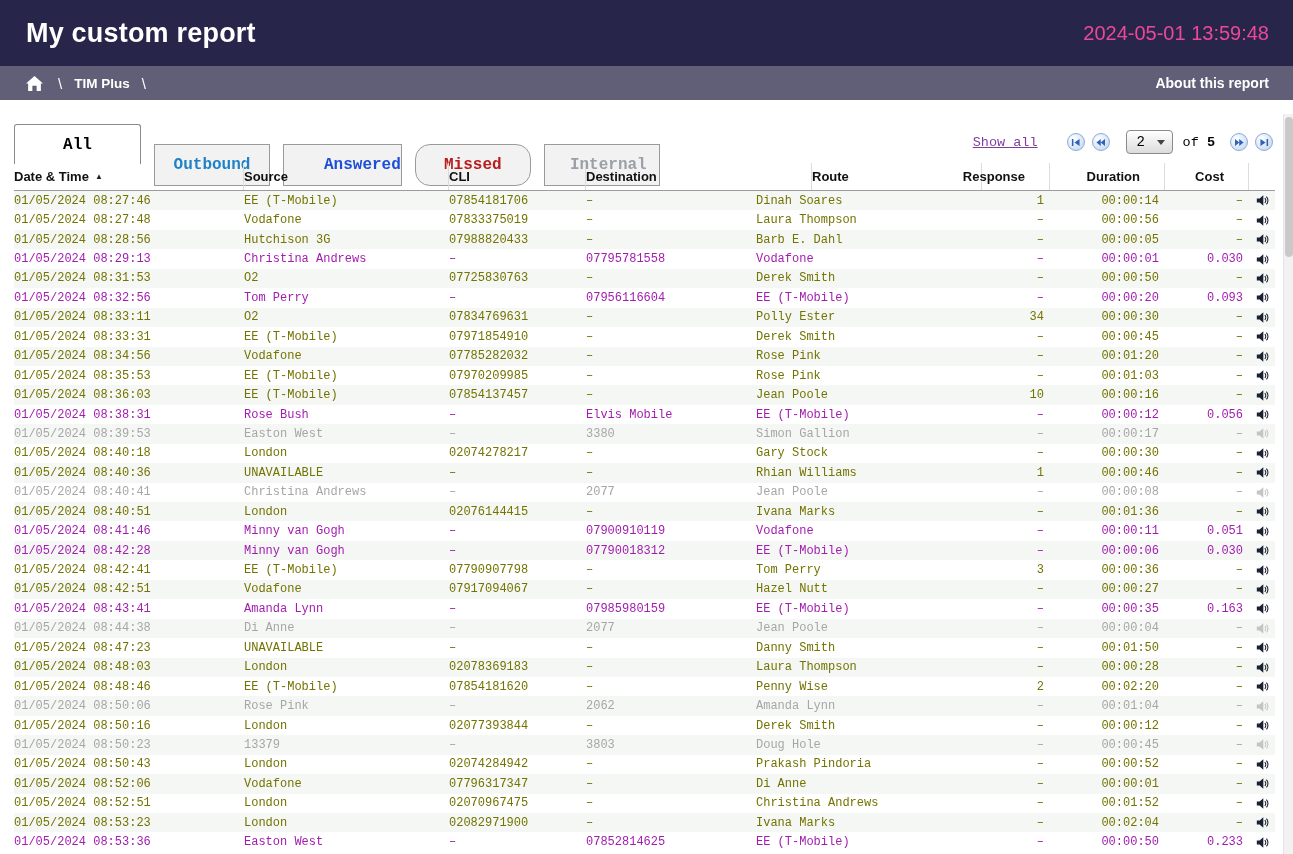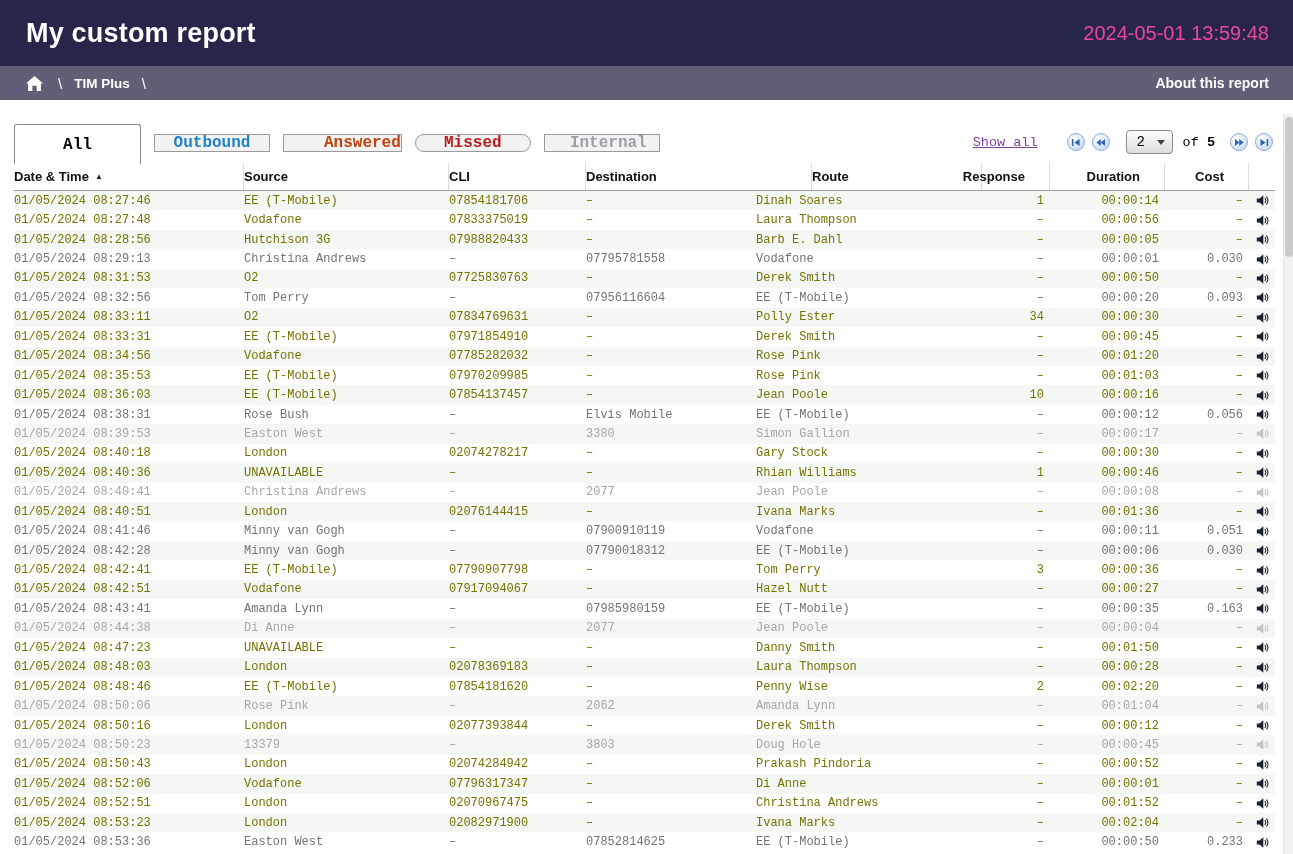--- a/index.html
+++ b/index.html
@@ -16,21 +16,21 @@
   .crumbbar { height:34px; background:#615f77; display:flex; align-items:center;
               padding:0 24px 0 26px; color:#fff; }
   .crumbbar .home { width:20px; height:18px; display:flex; align-items:center; cursor:pointer; }
   .crumbbar .sep { margin:0 12px; font-size:15px; color:#fff; }
   .crumbbar .crumb { font-size:13.5px; font-weight:bold; cursor:pointer; }
   .crumbbar .spacer { flex:1; }
   .crumbbar .about { font-size:14px; font-weight:bold; cursor:pointer; }
 
   
   .tabrow { margin:24px 20px 0 14px; height:39px; display:flex; align-items:flex-start;font-family:Liberation Mono, monospace; }
-  .tab { background:#f2f2f2; border:1px solid #9a9a9a; height:18px; margin-top:10px;
+  .tab { background:#f2f2f2; border:1px solid #9a9a9a; height:42px; margin-top:20px;
          margin-right:13px; min-width:116px; display:flex; align-items:center;
          justify-content:center; font-size:16px; font-weight:bold; cursor:pointer; }
   .tab.active { background:#fff; border:1px solid #8a8a8a; border-bottom:none;
                 height:40px; margin-top:0; min-width:127px; border-radius:3px 3px 0 0;
                 position:relative; z-index:2; }
   .tab-spacer { flex:1; }
 
   
   .pager { display:flex; align-items:center; margin-top:6px; }
   .showall { color:#7d3f9e; font-size:13.5px; text-decoration:underline; margin-right:22px; cursor:pointer; }
@@ -54,21 +54,21 @@
         align-items:center; border-right:1px solid #dcdcdc; padding-right:24px; }
   .th:last-child { border-right:none; }
   .th.r { justify-content:flex-end; }
   .sortarrow { font-size:8px; margin-left:6px; color:#222; }
 
   .rows { }
   .row { display:flex; height:19.45px; align-items:center;
          font-family:"Liberation Mono","DejaVu Sans Mono",monospace; font-size:12px; }
   .row:nth-child(odd) { background:#f5f7f5; }
   .row.answered { color:#737300; }
-  .row.outbound { color:#737373; }
+  .row.outbound { color:#a21caf; }
   .row.internal { color:#a6a6a6; }
   .cell { overflow:hidden; white-space:nowrap; padding-right:6px; }
   .cell.r { text-align:right; }
 
   .col-datetime { width:230px; }
   .col-source   { width:205px; }
   .col-cli      { width:137px; }
   .col-route    { width:170px; }
   .col-dest     { width:226px; }
   .col-response { width:68px; }
@@ -101,21 +101,21 @@
   <span class="sep">\</span>
   <span class="crumb">TIM Plus</span>
   <span class="sep">\</span>
   <span class="spacer"></span>
   <span class="about">About this report</span>
 </div>
 
 <div class="tabrow">
   <div class="tab active" style="color: rgb(0, 0, 0);">All</div>
   <div class="tab" style="color: rgb(30, 130, 200);">Outbound</div>
-  <div class="tab" style="color: #c2410c; padding-left: 40px;">Answered</div>
+  <div class="tab" style="color: #1d4ed8; padding-left: 40px;">Answered</div>
   <div class="tab" style="color: #b91c1c; border-radius: 15px;">Missed</div>
   <div class="tab" style="color: rgb(154, 160, 166); padding-left: 13px;">Internal</div>
   <div class="tab-spacer"></div>
   <div class="pager">
     <span class="showall">Show all</span>
     <span class="pagebtn">
       <svg viewBox="0 0 10 10">
           <path d="M1 1h1.7v8H1zM9.5 1L3.8 5l5.7 4z"></path>
         </svg>
     </span>

